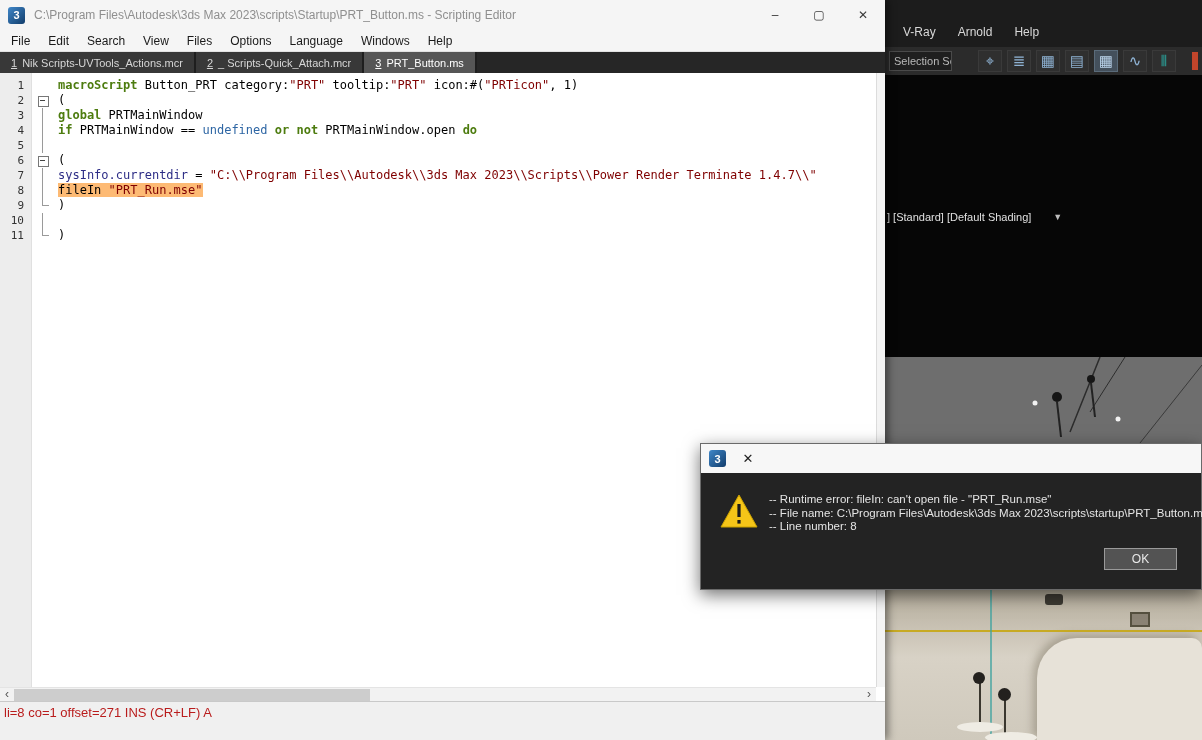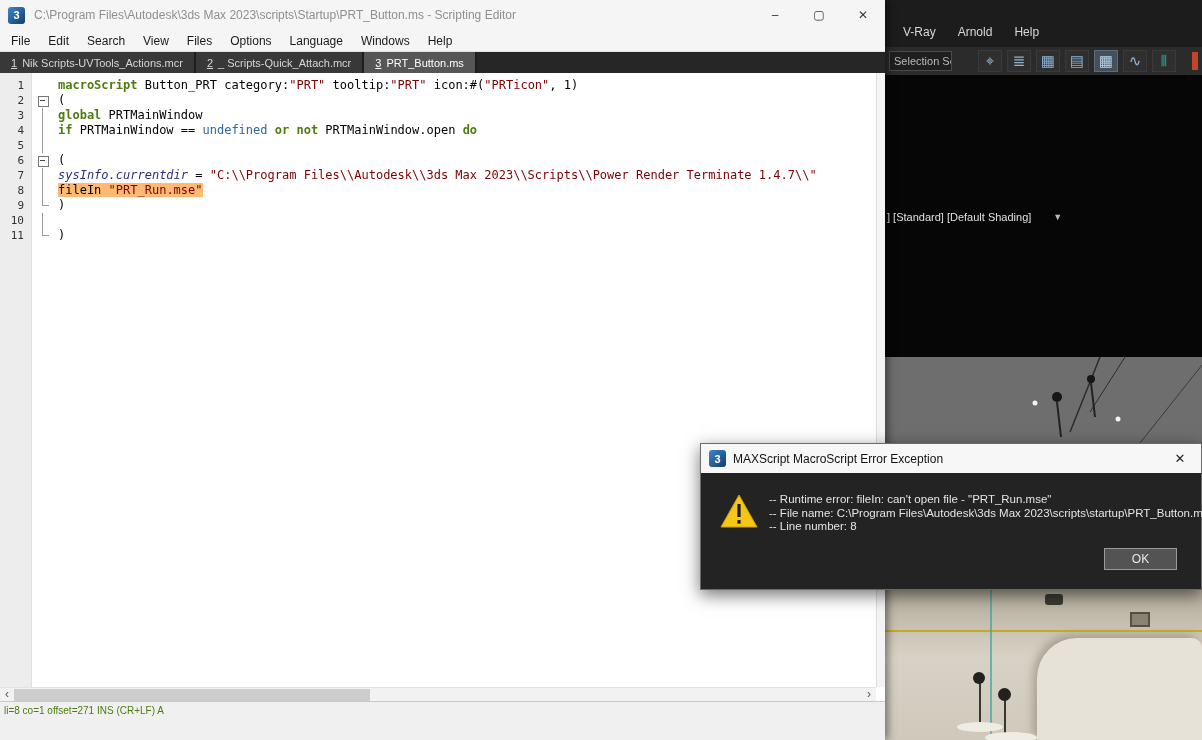--- a/index.html
+++ b/index.html
@@ -54,29 +54,29 @@
   .fm{width:20px;position:relative;flex:none}
   .fm.line::before{content:"";position:absolute;left:10px;top:0;bottom:0;width:1px;background:#9a9a9a}
   .fm.box::before{content:"";position:absolute;left:6px;top:3px;width:9px;height:9px;border:1px solid #777;background:#fff}
   .fm.box::after{content:"";position:absolute;left:8px;top:7px;width:5px;height:1px;background:#444}
   .fm.corner::before{content:"";position:absolute;left:10px;top:0;height:8px;width:1px;background:#9a9a9a}
   .fm.corner::after{content:"";position:absolute;left:10px;top:7px;width:7px;height:1px;background:#9a9a9a}
   .cl{padding-left:6px;white-space:pre;color:#000}
   .kw{color:#4d7c0f;font-weight:bold}
   .str{color:#7f0000}
   .und{color:#2e66a4;}
-  .ital{color:#2d2d86;font-style:italic}
+  .ital{color:#2d2d86;}
   .sel{background:#fdba74}
 
   .vscroll{position:absolute;top:73px;right:0;width:9px;bottom:53px;background:#f4f4f4;border-left:1px solid #dcdcdc}
   .hscroll{position:absolute;left:0;right:9px;bottom:39px;height:14px;background:#f2f2f2;display:flex;border-top:1px solid #e4e4e4}
   .hs-arrow{width:14px;text-align:center;line-height:13px;color:#555;font-size:12px;flex:none}
   .hs-track{flex:1;position:relative}
   .hs-thumb{position:absolute;left:0;top:1px;height:12px;width:356px;background:#cdcdcd}
-  .statusbar{position:absolute;left:0;right:0;bottom:0;height:39px;background:#f0f0f0;border-top:1px solid #c9c9c9;font-size:10px;color:#4d7c0f;padding:3px 4px}
+  .statusbar{position:absolute;left:0;right:0;bottom:0;height:39px;background:#f0f0f0;border-top:1px solid #c9c9c9;font-size:13px;color:#b91c1c;padding:3px 4px}
 
   
   .dialog{position:absolute;left:700px;top:443px;width:502px;height:147px;background:#232323;border:1px solid #6a6a6a;z-index:30;box-shadow:0 5px 16px rgba(0,0,0,.55)}
   .dlg-titlebar{height:29px;background:#f7f7f7;display:flex;align-items:center;padding:0 6px 0 8px;gap:7px}
   .dlg-title{font-size:12px;color:#111;flex:1}
   .dlg-close{width:30px;height:29px;display:flex;align-items:center;justify-content:center;color:#222;font-size:13px}
   .dlg-body{position:relative;height:116px}
   .warn{position:absolute;left:18px;top:20px;width:40px;height:36px}
   .dlg-lines{position:absolute;left:68px;top:20px;color:#e4e4e4;font-size:11.5px;line-height:13.5px}
   .dlg-line{white-space:nowrap}
@@ -253,21 +253,20 @@
       </div>
       <div class="hs-arrow" data-name="scroll-right-icon">›</div>
     </div>
 
     <div class="statusbar" data-name="status-bar">li=8 co=1 offset=271 INS (CR+LF) A</div>
   </div>
 
   <div class="dialog" data-name="error-dialog">
     <div class="dlg-titlebar" data-name="dialog-titlebar">
       <div class="app-icon" data-name="3dsmax-logo-icon">3</div>
-      <div class="dlg-title" data-name="dialog-title">MAXScript MacroScript Error Exception</div>
       <div class="dlg-close" data-name="dialog-close-icon">✕</div>
     </div>
     <div class="dlg-body" data-name="dialog-body">
       <svg class="warn" viewBox="0 0 40 36" data-name="warning-icon">
         <polygon points="20,2 38,34 2,34" fill="#f5c518" stroke="#caa100" stroke-width="1"></polygon>
         <rect x="18.4" y="11" width="3.2" height="13" fill="#1a1a1a"></rect>
         <rect x="18.4" y="27" width="3.2" height="3.6" fill="#1a1a1a"></rect>
       </svg>
       <div class="dlg-lines" data-name="dialog-message">
           <div class="dlg-line" data-name="error-line">-- Runtime error: fileIn: can't open file - "PRT_Run.mse"</div>

